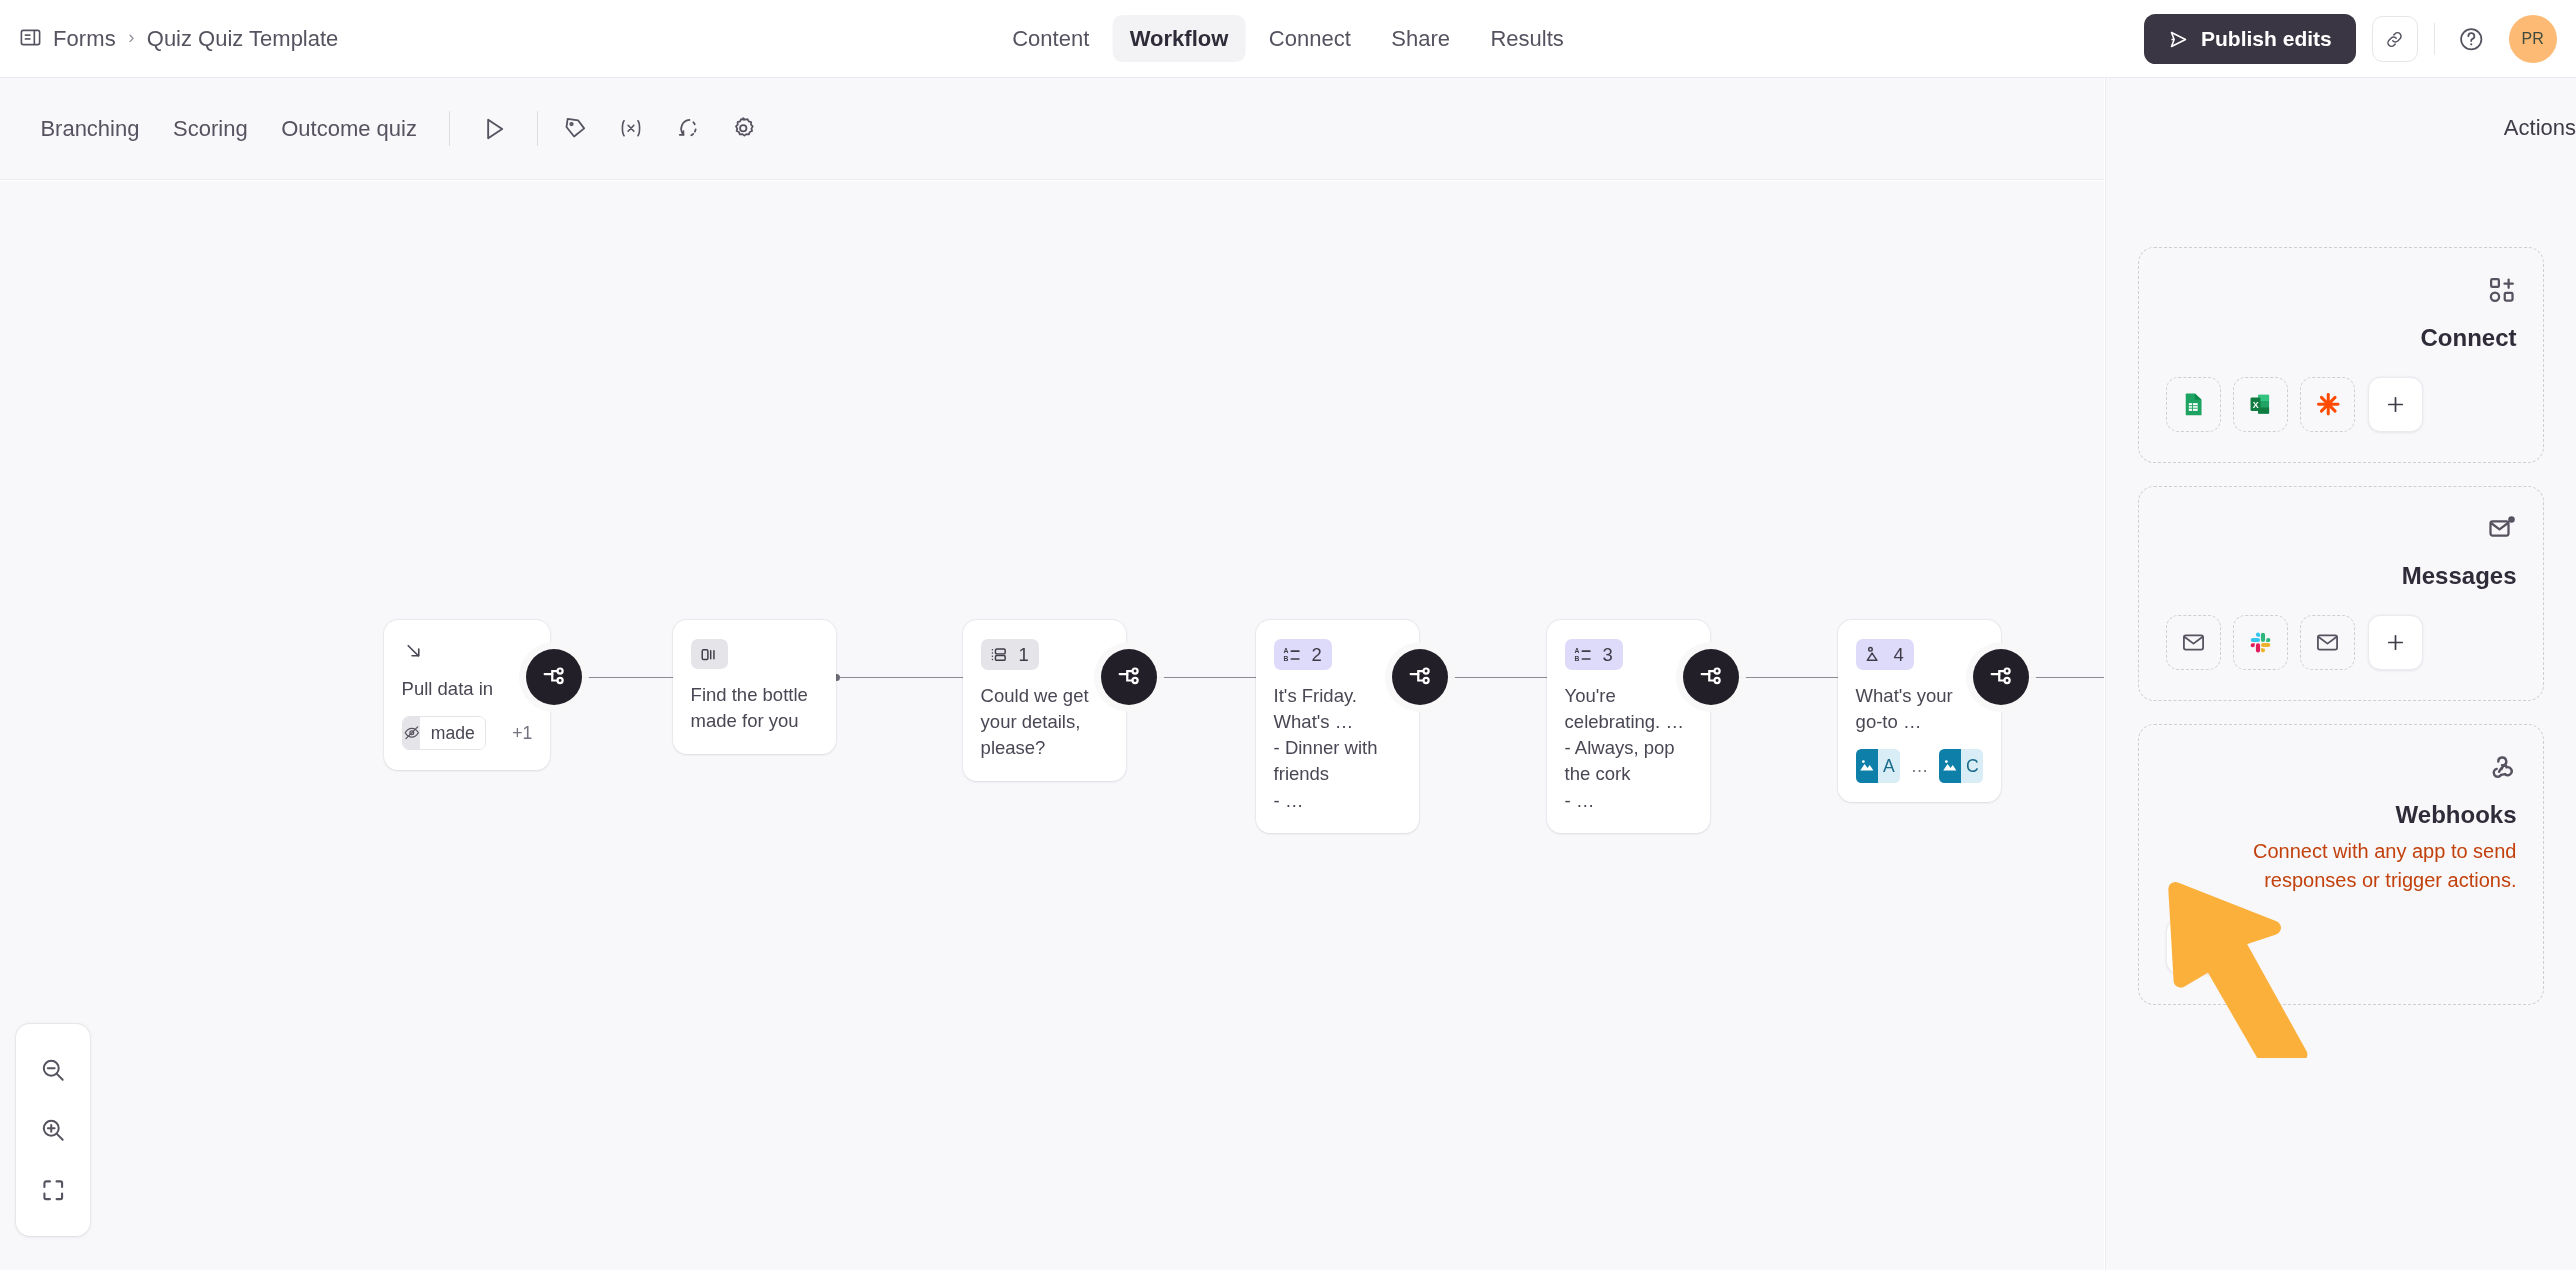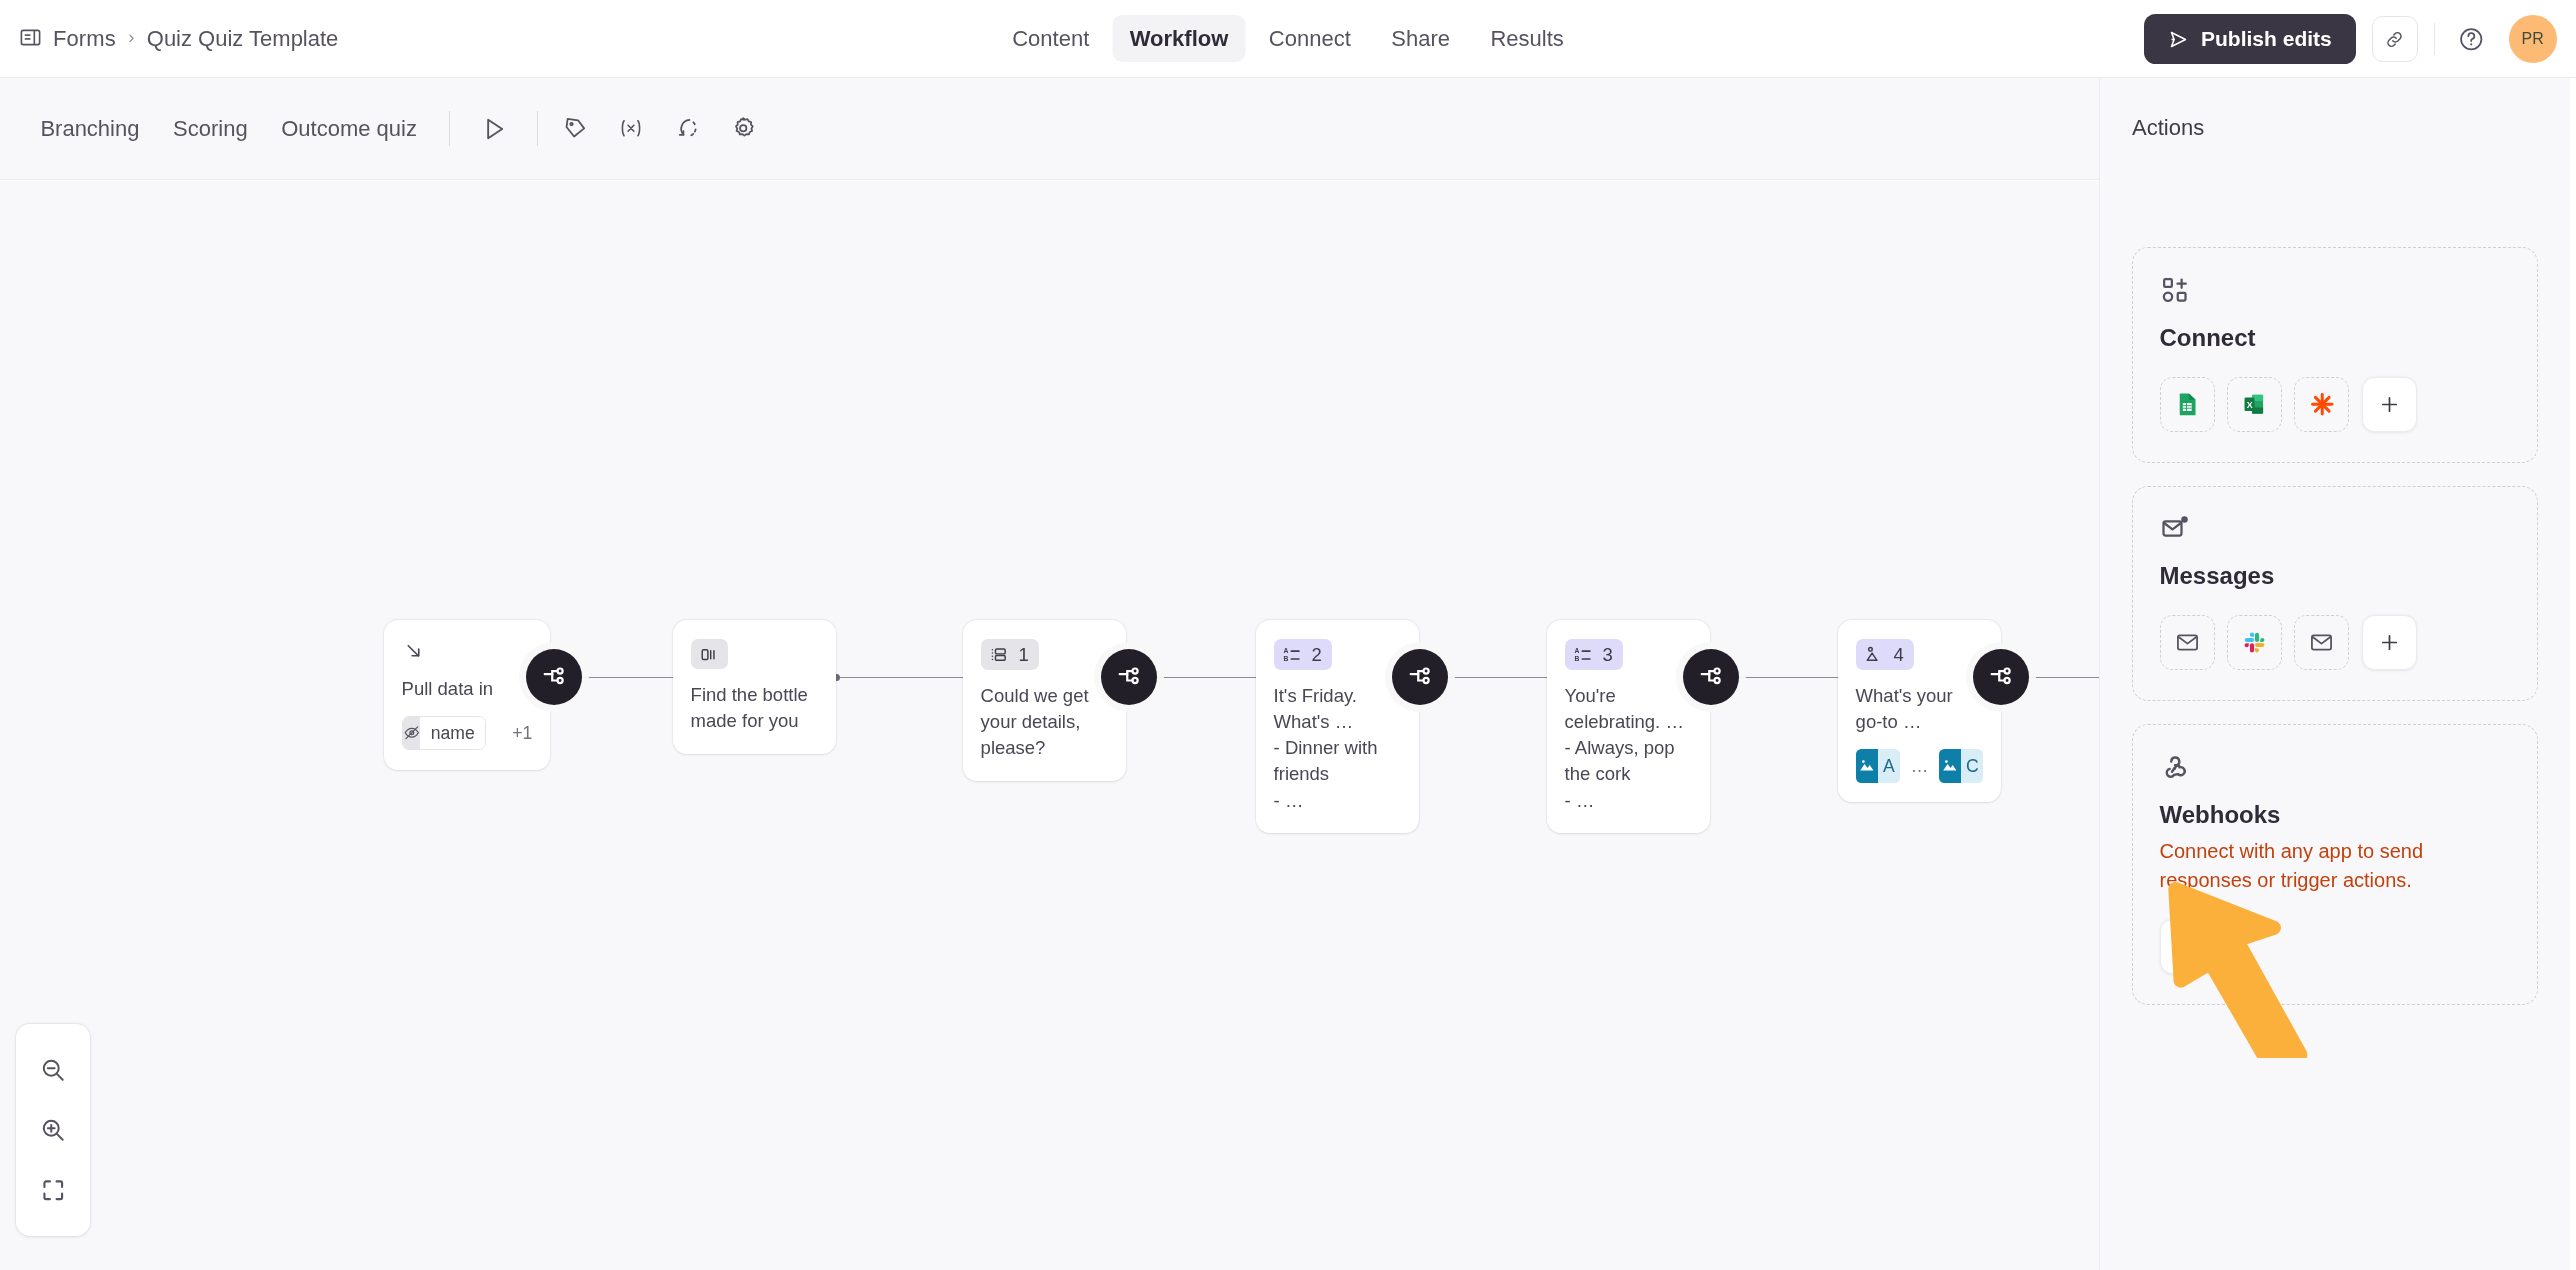--- a/index.html
+++ b/index.html
@@ -168,25 +168,26 @@
     display: flex; flex-direction: column; align-items: center;
     padding: 16px 0;
   }
   .zoom-btn {
     width: 56px; height: 60px; display: flex; align-items: center; justify-content: center;
     color: #56525f; cursor: pointer; border-radius: 8.8px;
   }
 
   
   .panel {
-    position: absolute; top: 78px; right: 6px;
+    position: absolute; top: 78px; right: 0;
     width: 471px; height: 1193px;
     background: #f8f7f9;
     border-left: 0.9px solid #ebeaee;
     overflow: hidden;
+    text-align: right;
   }
   .panel-title {
     font-size: 22px; color: #3f3b47; font-weight: 400;
     padding: 37px 0 0 32px;
   }
   .card {
     position: relative;
     margin: 0 32px 23px 32px;
     border: 1.3px dashed #cfced4;
     border-radius: 16px;
@@ -355,21 +356,21 @@
       <div class="node-title" style="margin-top:10.6px;">Pull data in</div>
       <div class="chip-row">
         <span class="chip-hidden">
           <span class="chip-ic">
             <svg width="17.6" height="17.6" viewBox="0 0 24 24" fill="none" stroke="currentColor" stroke-width="1.7" stroke-linecap="round">
               <path d="M3 12s3.5-6 9-6 9 6 9 6-3.5 6-9 6-9-6-9-6z"></path>
               <circle cx="12" cy="12" r="2.6"></circle>
               <line x1="4" y1="20" x2="20" y2="4"></line>
             </svg>
           </span>
-          <span class="chip-tx">name</span>
+          <span class="chip-tx">made</span>
         </span>
         <span class="chip-plus" style="margin-left:16px;">+1</span>
       </div>
     </div>
 
     <div class="branch-node" style="left:526px; top:468px;">
       <svg width="28" height="28" viewBox="0 0 24 24" fill="none" stroke="#ffffff" stroke-width="1.9" stroke-linecap="round">
         <path d="M4 9.5h6.5v-2.6h4.3"></path>
         <path d="M10.5 9.5v5.5h4.3"></path>
         <circle cx="17.2" cy="6.9" r="2.2"></circle>

